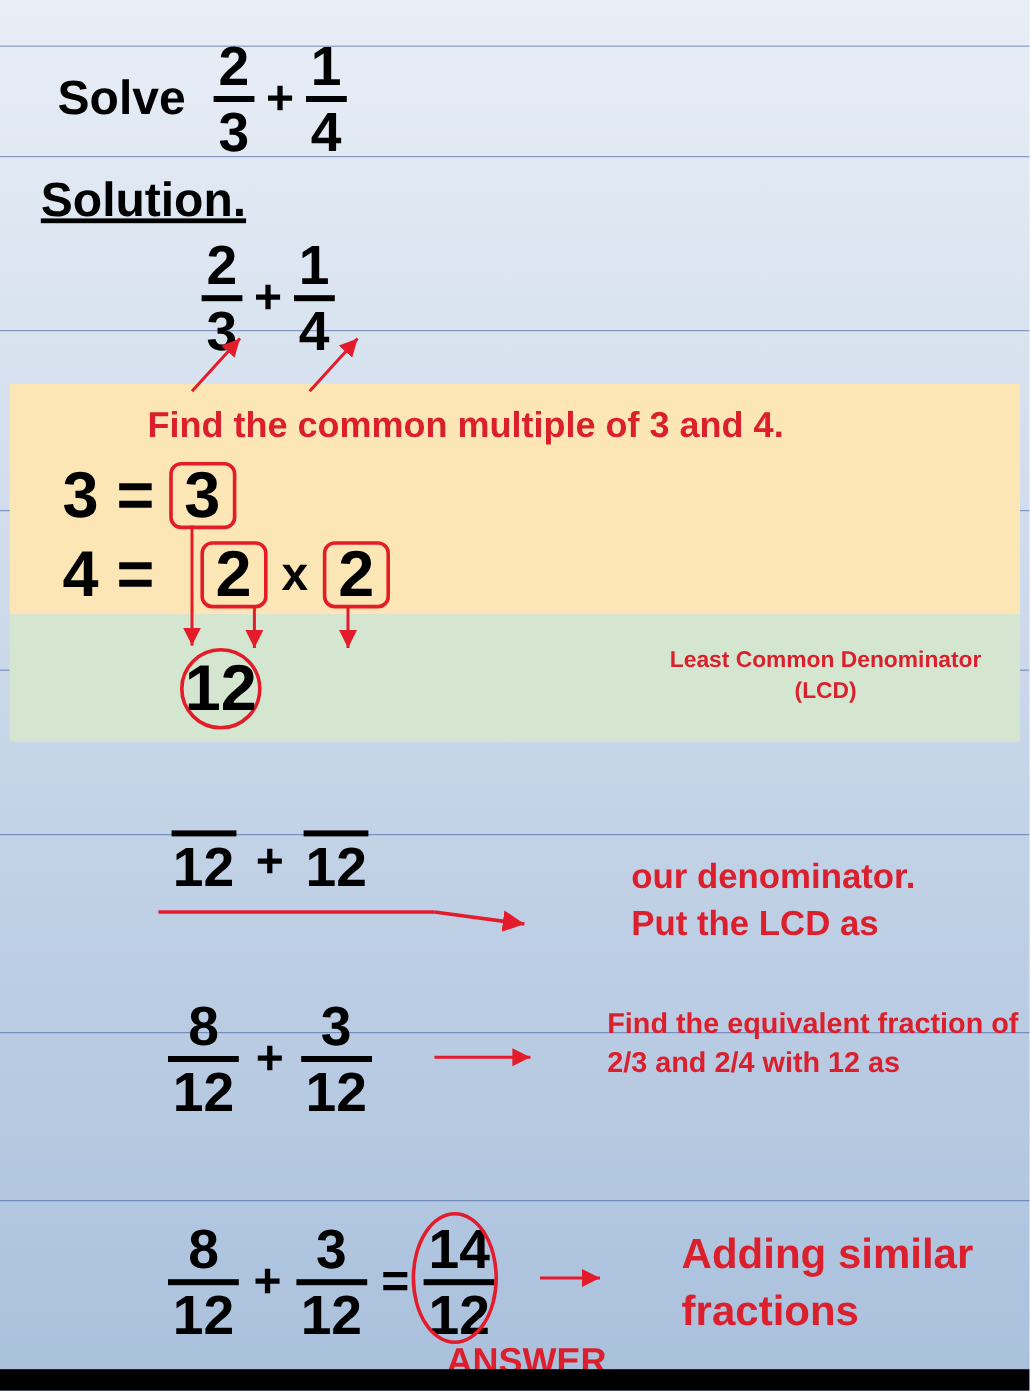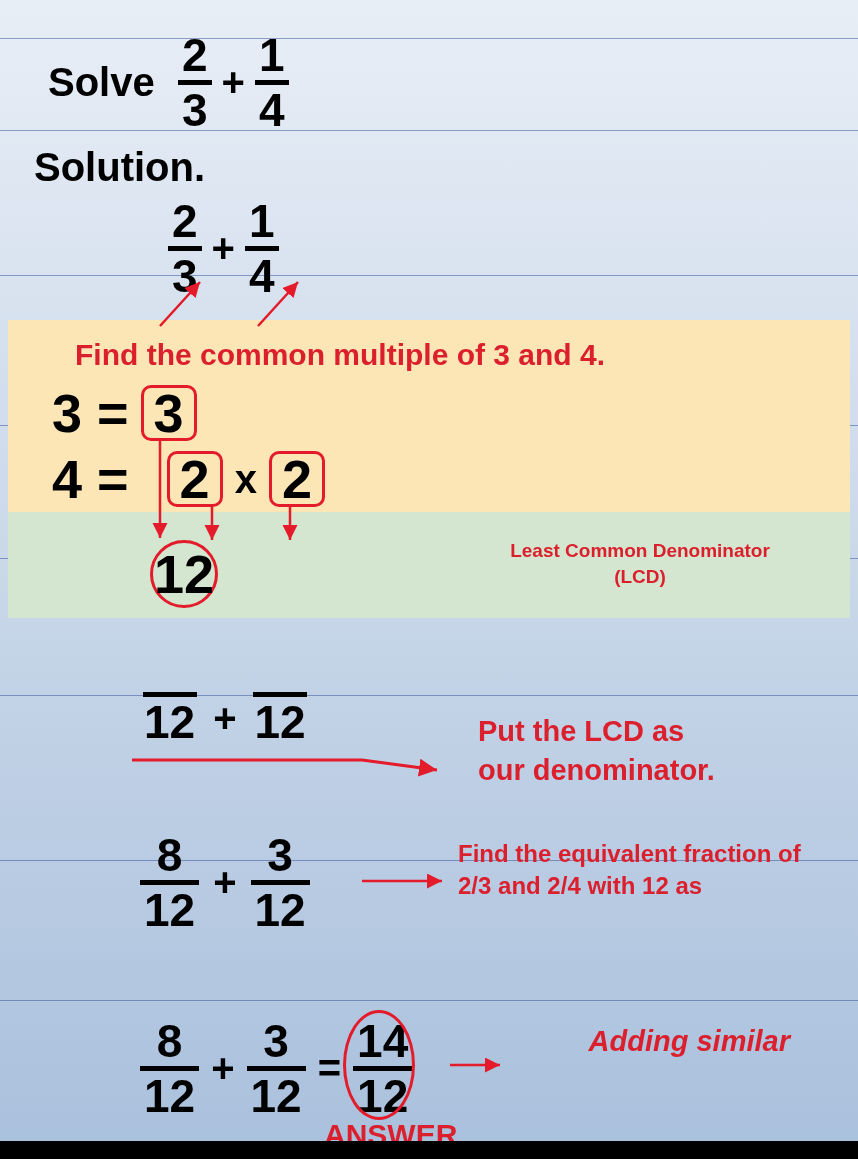--- a/index.html
+++ b/index.html
@@ -21,21 +21,21 @@
   .lines div {
     position: absolute;
     left: 0; right: 0;
     height: 0;
     border-top: 1.5px solid #3a5a9a;
     opacity: .55;
   }
   .content { position: relative; z-index: 2; }
   .abs { position: absolute; }
   .black { color: #000; font-weight: 900; }
-  .red { color: #db1f2d; font-weight: 700; }
+  .red { color: #db1f2d; font-weight: 700; margin-left: 48px; }
   .big { font-size: 40px; }
   .bigger { font-size: 46px; }
   .huge { font-size: 54px; }
   
   .frac { display: inline-flex; flex-direction: column; align-items: center; line-height: 1; }
   .frac .num { padding: 0 4px 2px; }
   .frac .bar { width: 100%; border-top: 5px solid #000; }
   .frac .den { padding: 2px 4px 0; }
   .row { display: inline-flex; align-items: center; gap: 10px; }
   
@@ -113,21 +113,21 @@
       <span class="den">3</span>
     </span>
     <span class="black op">+</span>
     <span class="frac black bigger">
       <span class="num">1</span>
       <span class="bar"></span>
       <span class="den">4</span>
     </span>
   </div>
 
-  <div class="abs black big" style="left:34px; top:145px;">Solution.</div>
+  <div class="abs black big" style="left:34px; top:145px;text-decoration:underline;">Solution.</div>
 
   <div class="abs row" style="left:168px; top:198px;">
     <span class="frac black bigger">
       <span class="num">2</span>
       <span class="bar"></span>
       <span class="den">3</span>
     </span>
     <span class="black op">+</span>
     <span class="frac black bigger">
       <span class="num">1</span>
@@ -200,22 +200,22 @@
       <span class="ubar"></span>
       <span class="den bigger">12</span>
     </span>
   </div>
 
   <svg style="left:132px; top:756px;" width="320" height="24">
     <line x1="0" y1="4" x2="230" y2="4" stroke="#e31b2a" stroke-width="3"></line>
     <line x1="230" y1="4" x2="305" y2="14" stroke="#e31b2a" stroke-width="3" marker-end="url(#ah1)"></line>
   </svg>
   <div class="abs red" style="left:478px; top:712px; font-size:29px; line-height:1.35;">
+    <div>our denominator.</div>
     <div>Put the LCD as</div>
-    <div>our denominator.</div>
   </div>
 
   <div class="abs row" style="left:140px; top:832px; gap:14px;">
     <span class="frac black bigger">
       <span class="num">8</span>
       <span class="bar"></span>
       <span class="den">12</span>
     </span>
     <span class="black op">+</span>
     <span class="frac black bigger">
@@ -250,21 +250,22 @@
         <span class="num">14</span>
         <span class="bar"></span>
         <span class="den">12</span>
       </span>
       <span class="abs" style="left:-10px; top:-8px; width:72px; height:110px; border:3px solid #e31b2a; border-radius:50%/50%;"></span>
     </span>
   </div>
   <svg style="left:450px; top:1060px;" width="60" height="10">
     <line x1="0" y1="5" x2="50" y2="5" stroke="#e31b2a" stroke-width="2.5" marker-end="url(#ah1)"></line>
   </svg>
-  <div class="abs red" style="left:520px; top:1022px; font-size:29px; text-align:right; width:270px; line-height:1.35;font-style:italic;">
+  <div class="abs red" style="left:520px; top:1022px; font-size:35px; text-align:left; width:270px; line-height:1.35;">
     <div>Adding similar</div>
+    <div>fractions</div>
   </div>
 
   <div class="abs red" style="left:324px; top:1118px; font-size:30px; font-weight:800;">ANSWER</div>
 
 </div>
 
 <div class="blackfoot"></div>
 
 </body></html>

